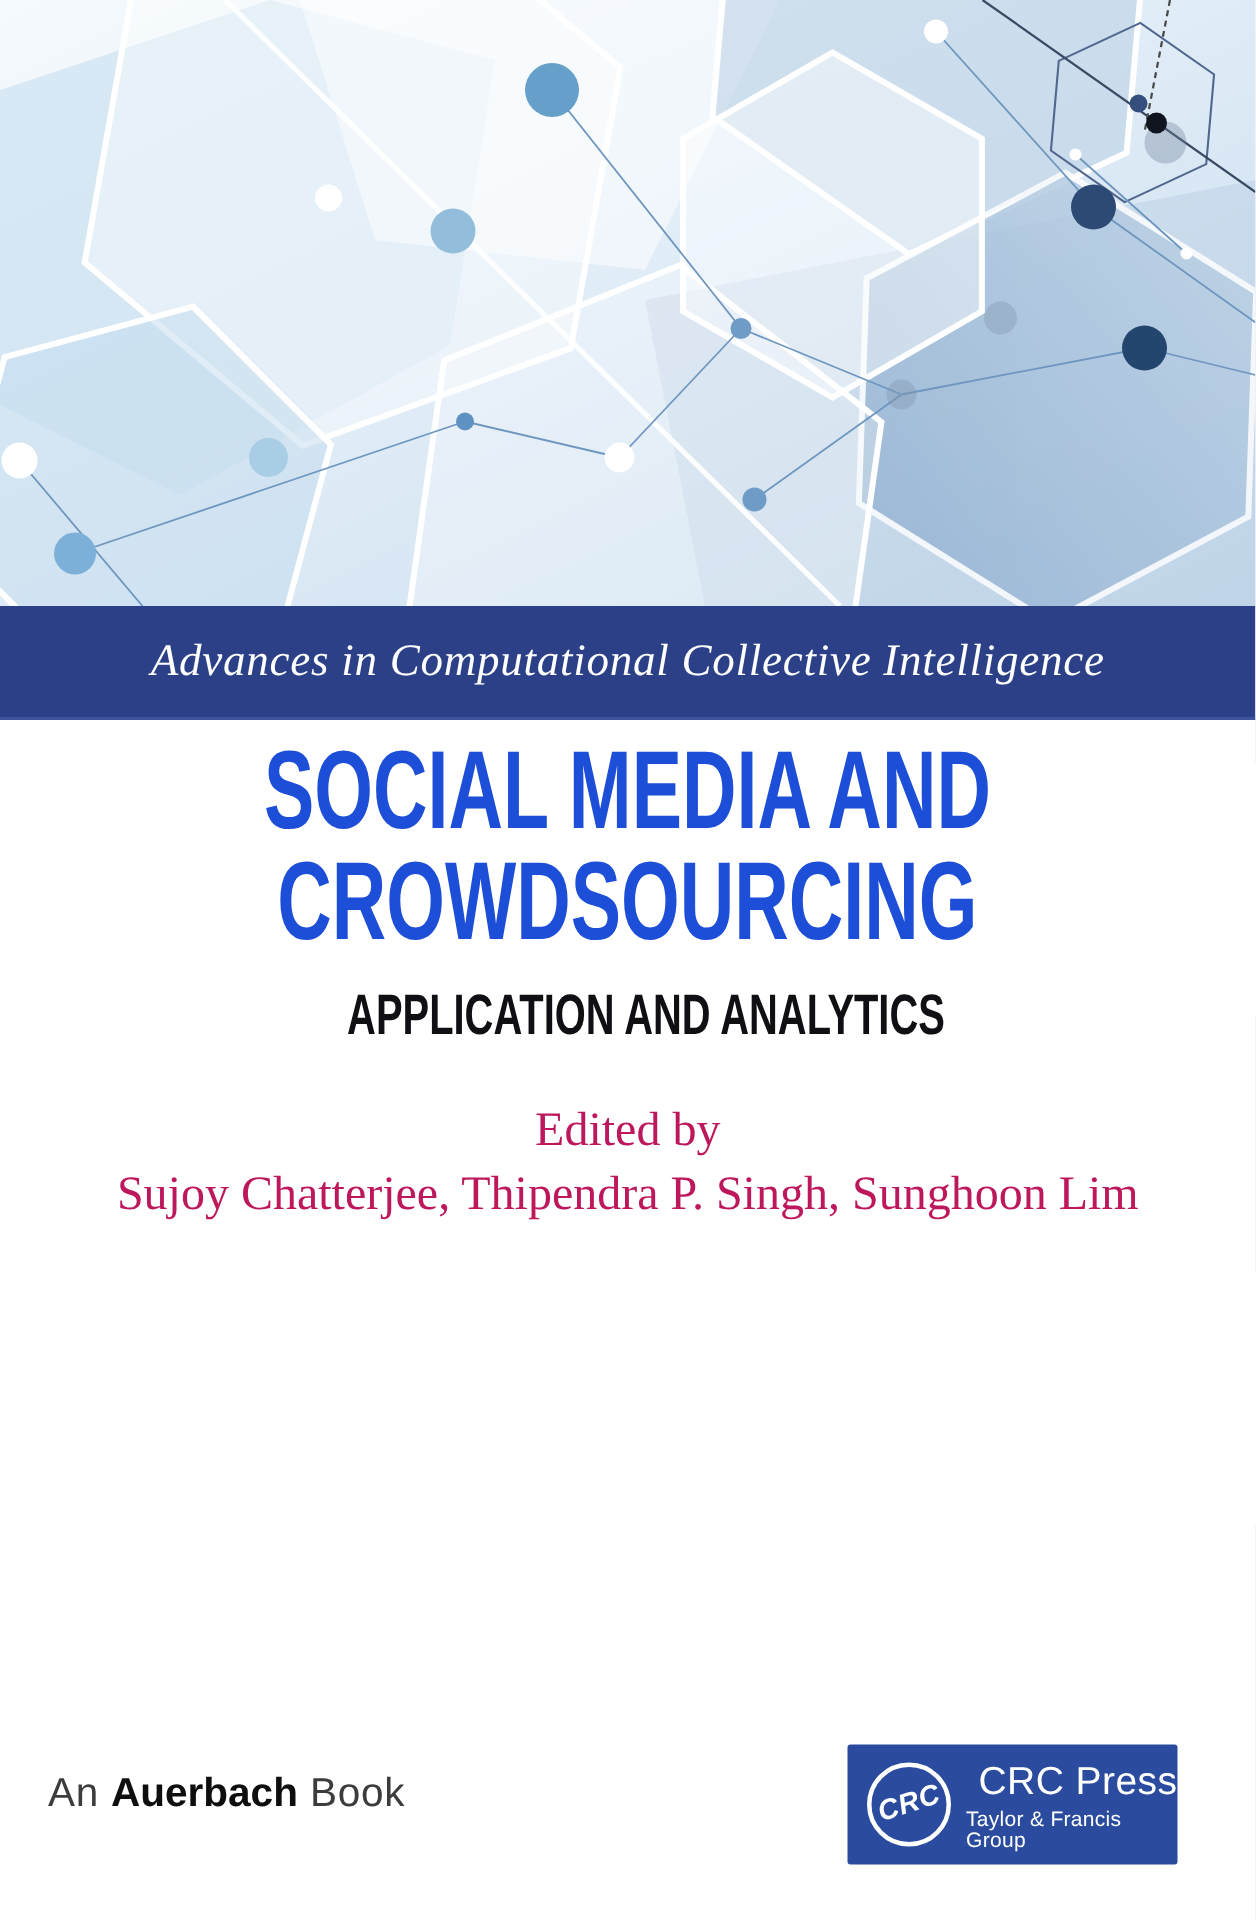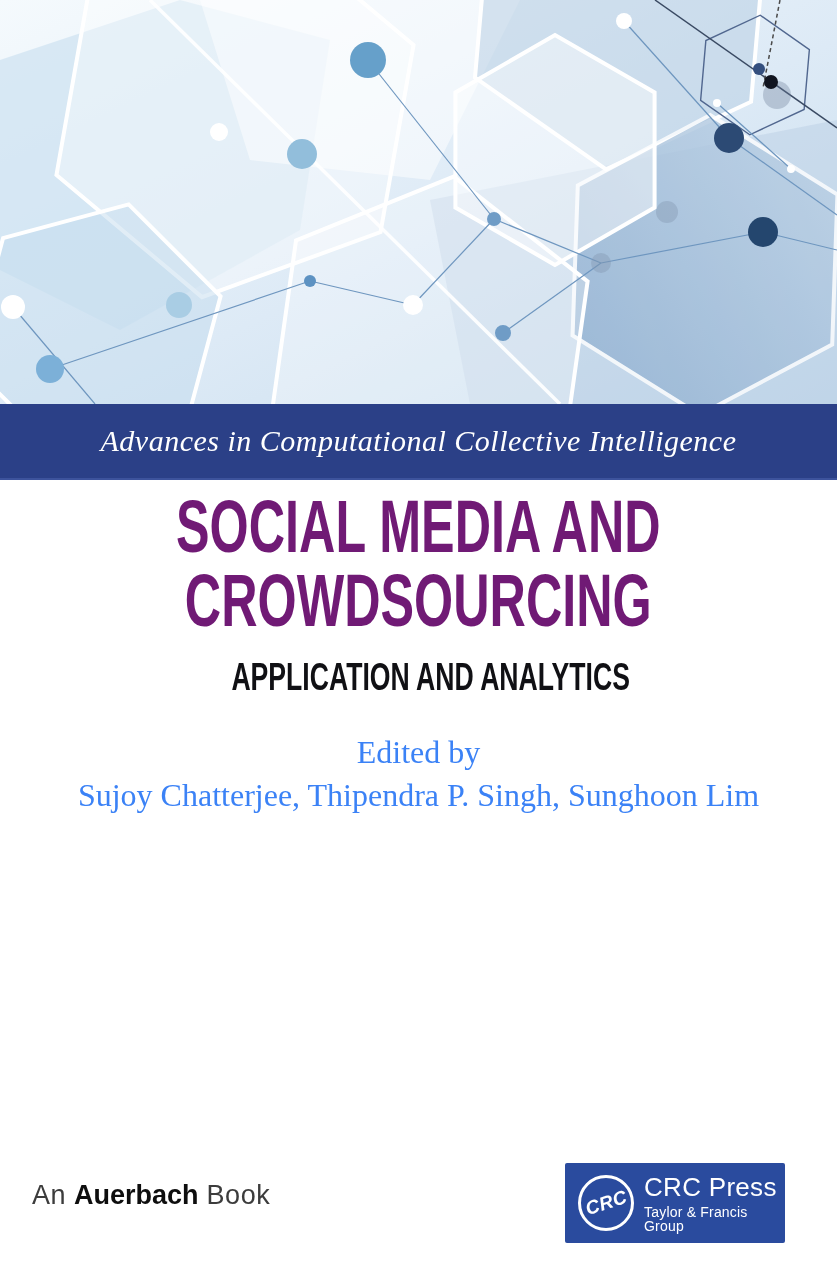--- a/index.html
+++ b/index.html
@@ -43,21 +43,21 @@
     color: #ffffff;
   }
 
   
   .title-block {
     position: absolute;
     top: 490px; left: 0;
     width: 837px;
     text-align: center;
     line-height: 74px;
-    color: #701a75;
+    color: #1d4ed8;
   }
   .title-line {
     display: block;
     font-size: 74px;
     font-weight: 700;
     letter-spacing: 0px;
   }
   .title-line > span {
     display: inline-block;
     transform: scaleX(0.68);
@@ -85,21 +85,21 @@
 
   
   .editors-block {
     position: absolute;
     top: 731px; left: 0;
     width: 837px;
     text-align: center;
     font-family: "Liberation Serif", serif;
     font-size: 32px;
     line-height: 43px;
-    color: #3b82f6;
+    color: #be185d;
   }
   .editors-block .row { display: block; white-space: nowrap; }
 
   
   .imprint-note {
     position: absolute;
     left: 32px; top: 1180px;
     font-size: 27px;
     color: #3c3c3c;
     letter-spacing: 0.5px;
@@ -139,20 +139,21 @@
   }
   .publisher-text {
     margin-left: 10px;
     color: #ffffff;
     line-height: 1;
   }
   .publisher-name {
     font-size: 26px;
     font-weight: 400;
     letter-spacing: 0.3px;
+    text-align: right;
   }
   .publisher-tagline {
     font-size: 14px;
     font-weight: 400;
     margin-top: 5px;
     letter-spacing: 0.2px;
   }
 </style>
 </head>
 <body>

